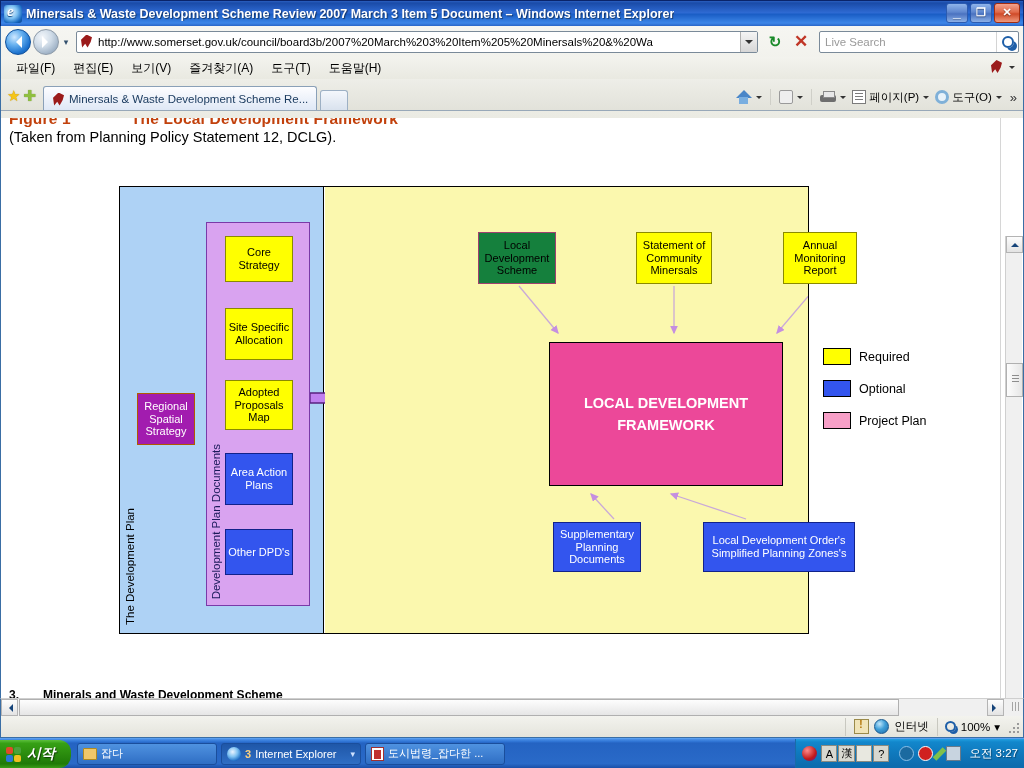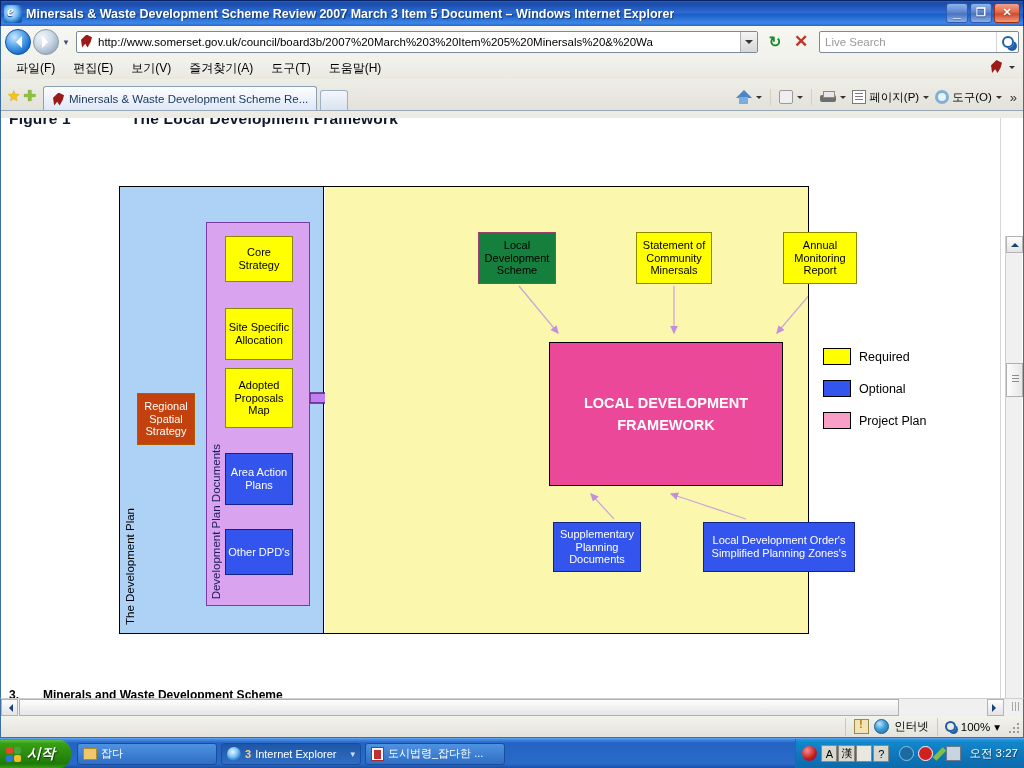--- a/index.html
+++ b/index.html
@@ -167,21 +167,21 @@
 
   
   .page {
     position: absolute; left: 0; top: 118px; width: 1024px; height: 580px;
     background: #fff; border-left: 1px solid #3a6ea5; border-right: 1px solid #3a6ea5;
     overflow: hidden;
   }
   .doc-area { position:absolute; left:0; top:0; width: 1000px; height: 580px; background:#fff;
               border-right: 1px solid #d6d6d6; overflow:hidden; }
   .fig-head {
-    position:absolute; left: 8px; top: -8px; font-size: 15.5px; font-weight: bold; color:#0f172a;
+    position:absolute; left: 8px; top: -8px; font-size: 15.5px; font-weight: bold; color:#c2410c;
     white-space: nowrap; letter-spacing: .2px;
   }
   .fig-head .gap { display:inline-block; width: 60px; }
   .fig-sub { position:absolute; left: 8px; top: 11px; font-size: 14.5px; color:#000; white-space:nowrap; }
   .sec-head { position:absolute; left: 8px; top: 570px; font-size: 12px; font-weight:bold; color:#000;
               white-space:nowrap; }
   .sec-head .gap { display:inline-block; width: 24px; }
 
   
   .diagram { position:absolute; left: 118px; top: 68px; width: 690px; height: 448px;
@@ -201,27 +201,27 @@
   }
 
   .nbox {
     position:absolute; border:1px solid #000; font-size: 11px; line-height: 12.6px;
     display:flex; align-items:center; justify-content:center; text-align:center;
     color:#000; padding: 1px;
   }
   .nbox.yellow { background:#ffff00; border-color:#8a8a00; }
   .nbox.blue   { background:#3355ee; border-color:#11228a; color:#fff; }
   .nbox.pink   { background:#15803d; border-color:#a04070; }
-  .nbox.orange { background:#c2410c; border-color:#b05a00; color:#fff; }
+  .nbox.orange { background:#a21caf; border-color:#b05a00; color:#fff; }
   .nbox.green  { background:#ec4899; border-color:#000; color:#fff;
                  font-size:14.5px; font-weight:bold; line-height:22px; }
 
   .b-core   { left: 18px; top: 13px;  width: 68px; height: 46px; }
   .b-site   { left: 18px; top: 85px;  width: 68px; height: 52px; }
-  .b-adopt  { left: 18px; top: 145px; width: 68px; height: 60px; }
+  .b-adopt  { left: 18px; top: 157px; width: 68px; height: 50px; }
   .b-area   { left: 18px; top: 230px; width: 68px; height: 52px; }
   .b-other  { left: 18px; top: 306px; width: 68px; height: 46px; }
   .b-rss    { left: 17px; top: 206px; width: 58px; height: 52px; }
 
   .b-lds    { left: 153px; top: 45px;  width: 78px; height: 52px; }
   .b-sci    { left: 311px; top: 45px;  width: 76px; height: 52px; }
   .b-amr    { left: 458px; top: 45px;  width: 74px; height: 52px; }
   .b-ldf    { left: 224px; top: 155px; width: 234px; height: 144px; }
   .b-spd    { left: 228px; top: 335px; width: 88px; height: 50px; }
   .b-ldo    { left: 378px; top: 335px; width: 152px; height: 50px; }
@@ -433,20 +433,21 @@
       </div>
     </div>
   </div>
 
   <div class="page">
     <div class="doc-area">
 
       <div class="fig-head">
         <span>Figure 1</span><span class="gap"></span><span>The Local Development Framework</span>
       </div>
+      <div class="fig-sub">(Taken from Planning Policy Statement 12, DCLG).</div>
 
       <div class="diagram">
 
         <div class="dp-panel">
           <div class="dp-label">The Development Plan</div>
 
           <div class="nbox orange b-rss">Regional Spatial Strategy</div>
 
           <div class="dpd-box">
             <div class="dpd-label">Development Plan Documents</div>

